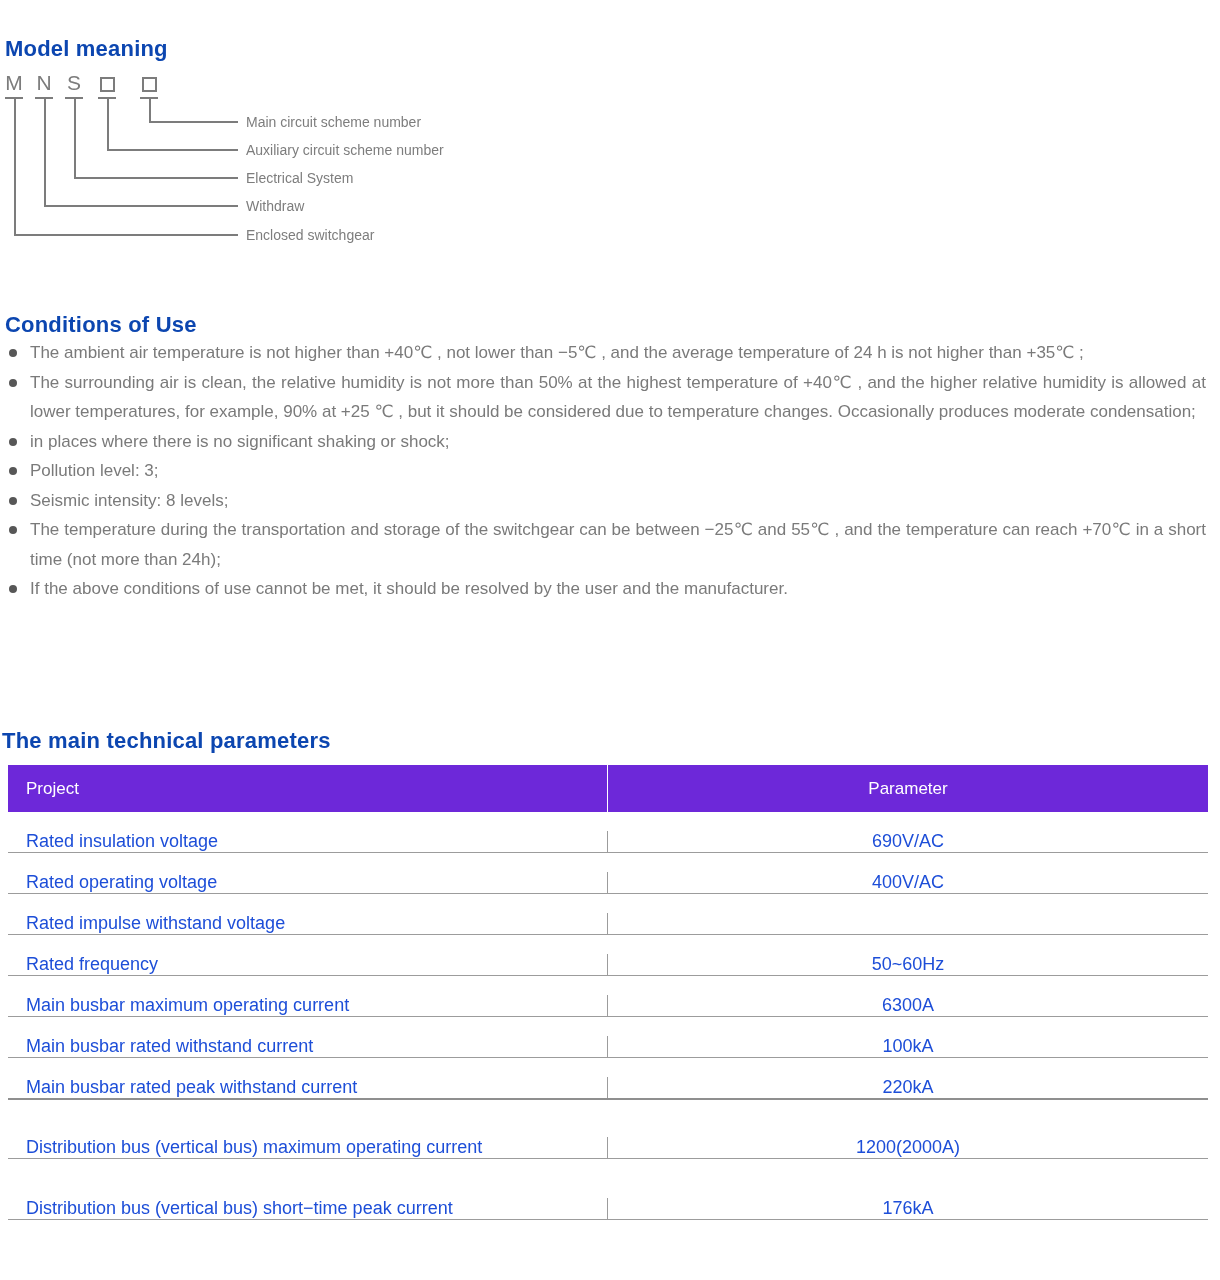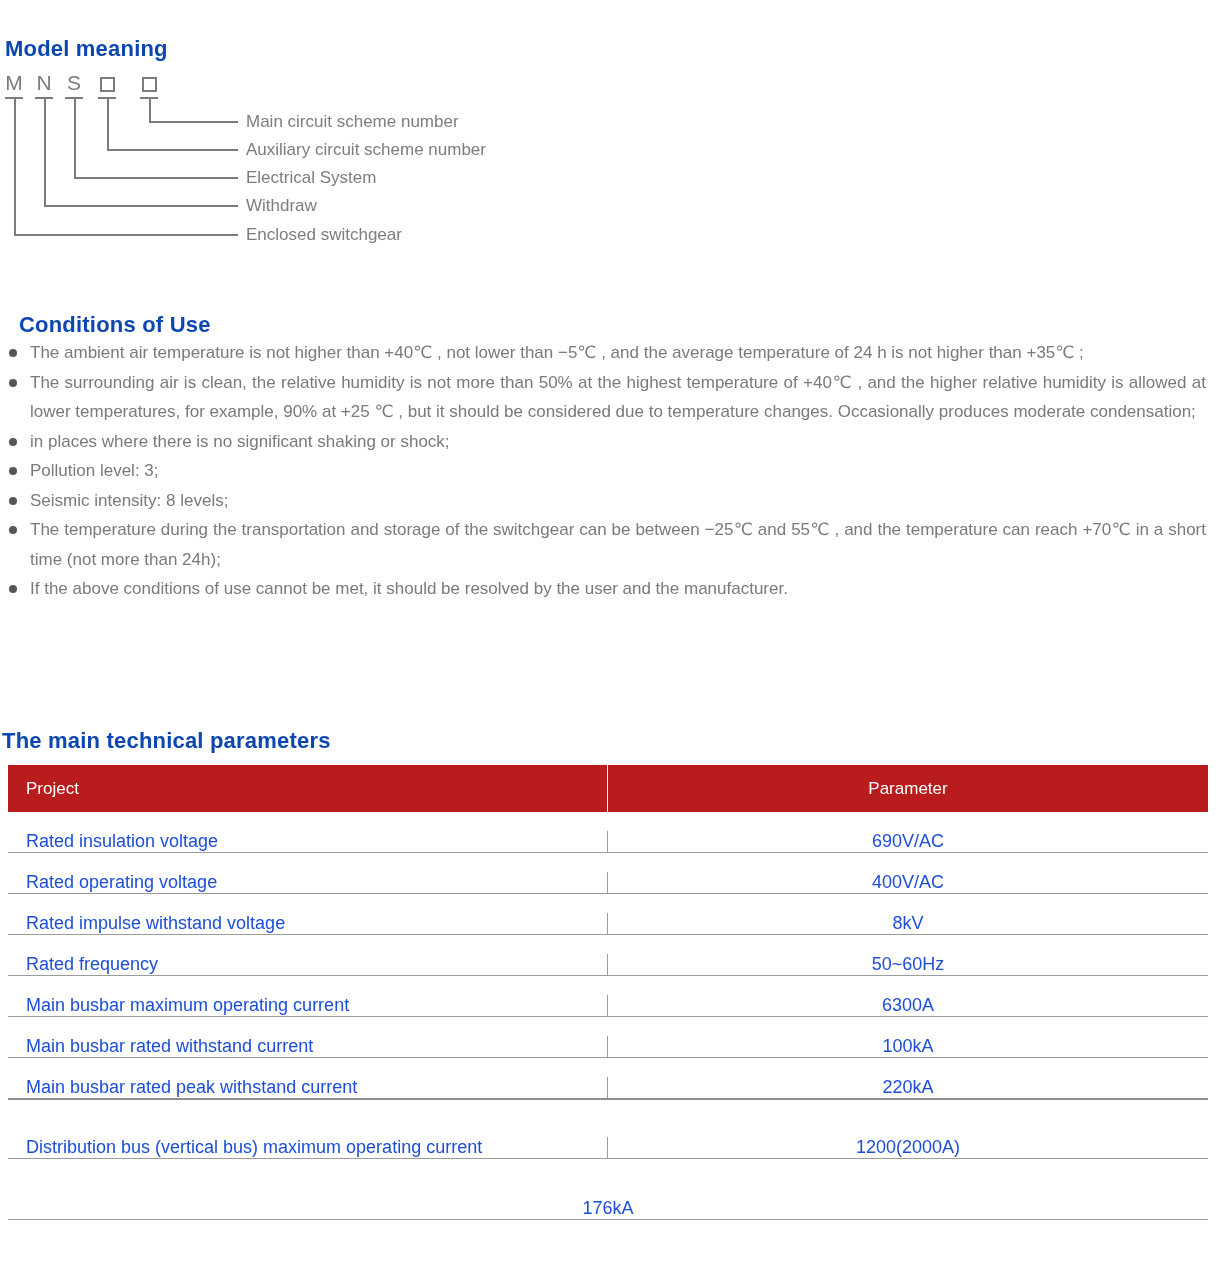--- a/index.html
+++ b/index.html
@@ -6,47 +6,47 @@
   body{
     width:1220px;height:1280px;position:relative;background:#ffffff;
     font-family:"Liberation Sans","DejaVu Sans",sans-serif;
     -webkit-font-smoothing:antialiased;overflow:hidden;
   }
   .sec-title{
     position:absolute;font-size:22px;font-weight:bold;color:#0c46b0;
     white-space:nowrap;letter-spacing:.2px;
   }
   #title-model{left:5px;top:21px;}
-  #title-conditions{left:19px;top:294px;}
+  #title-conditions{left:5px;top:294px;}
   #title-parameters{left:2px;top:710px;}
 
   
   #diagram{position:absolute;left:0;top:70px;width:780px;height:190px;}
   .code-cell{position:absolute;top:0;height:27px;border-bottom:2px solid #7c7c7c;}
   .code-letter{display:block;font-size:21px;line-height:25px;color:#7c7c7c;text-align:center;font-weight:500;}
   .code-box{width:11px;height:11px;border:2px solid #7c7c7c;margin:7px auto 0;}
   .connector{position:absolute;top:28px;border-left:2px solid #7c7c7c;border-bottom:2px solid #7c7c7c;}
-  .code-label{position:absolute;left:246px;font-size:17px;color:#7d7d7d;white-space:nowrap;line-height:22px;}
+  .code-label{position:absolute;left:246px;font-size:14px;color:#7d7d7d;white-space:nowrap;line-height:22px;}
 
   
   #cond-list{
     position:absolute;left:6px;top:338px;width:1200px;margin:0;padding:0;list-style:none;
   }
   #cond-list li{
     position:relative;padding-left:24px;font-size:17px;line-height:29.5px;
     color:#7a7a7a;text-align:justify;
   }
   #cond-list li::before{
     content:"";position:absolute;left:3px;top:11px;width:8px;height:8px;
     border-radius:50%;background:#575757;
   }
 
   
   #ptable{position:absolute;left:8px;top:765px;width:1200px;}
-  .t-head{display:flex;background:#b91c1c;height:47px;color:#ffffff;font-size:17px;}
+  .t-head{display:flex;background:#6d28d9;height:47px;color:#ffffff;font-size:17px;}
   .t-head .c1{width:600px;display:flex;align-items:center;padding-left:18px;box-sizing:border-box;border-right:1px solid #ffffff;}
   .t-head .c2{flex:1;display:flex;align-items:center;justify-content:center;}
   .t-row{display:flex;border-bottom:1px solid #9c9c9c;font-size:18px;color:#1d4ed8;align-items:flex-end;}
   .t-row .c1{width:600px;display:flex;align-items:center;padding-left:18px;box-sizing:border-box;border-right:1px solid #9c9c9c;}
   .t-row .c2{flex:1;display:flex;align-items:center;justify-content:center;text-align:center;}
   .t-row{height:40px;}
   .t-row:nth-child(7){border-bottom:2px solid #8f8f8f;}
   .t-row:nth-child(8){height:58px;}
   .t-row:nth-child(9){height:60px;}
   .t-row:nth-child(10){height:44px;}
@@ -107,21 +107,20 @@
       <div class="t-row">
         <div class="c1">Rated insulation voltage</div>
         <div class="c2">690V/AC</div>
       </div>
       <div class="t-row">
         <div class="c1">Rated operating voltage</div>
         <div class="c2">400V/AC</div>
       </div>
       <div class="t-row">
         <div class="c1">Rated impulse withstand voltage</div>
-        <div class="c2">8kV</div>
       </div>
       <div class="t-row">
         <div class="c1">Rated frequency</div>
         <div class="c2">50~60Hz</div>
       </div>
       <div class="t-row">
         <div class="c1">Main busbar maximum operating current</div>
         <div class="c2">6300A</div>
       </div>
       <div class="t-row">
@@ -130,16 +129,17 @@
       </div>
       <div class="t-row">
         <div class="c1">Main busbar rated peak withstand current</div>
         <div class="c2">220kA</div>
       </div>
       <div class="t-row">
         <div class="c1">Distribution bus (vertical bus) maximum operating current</div>
         <div class="c2">1200(2000A)</div>
       </div>
       <div class="t-row">
+        <div class="c1">Distribution bus (vertical bus) short−time peak current</div>
         <div class="c2">176kA</div>
       </div>
     </div>
 </div>
 
 </body></html>

